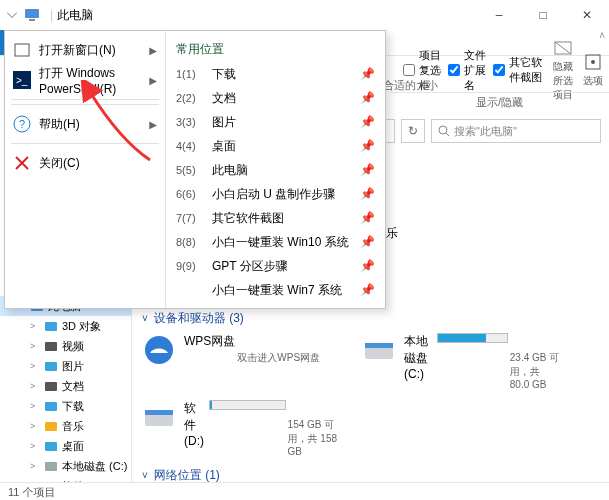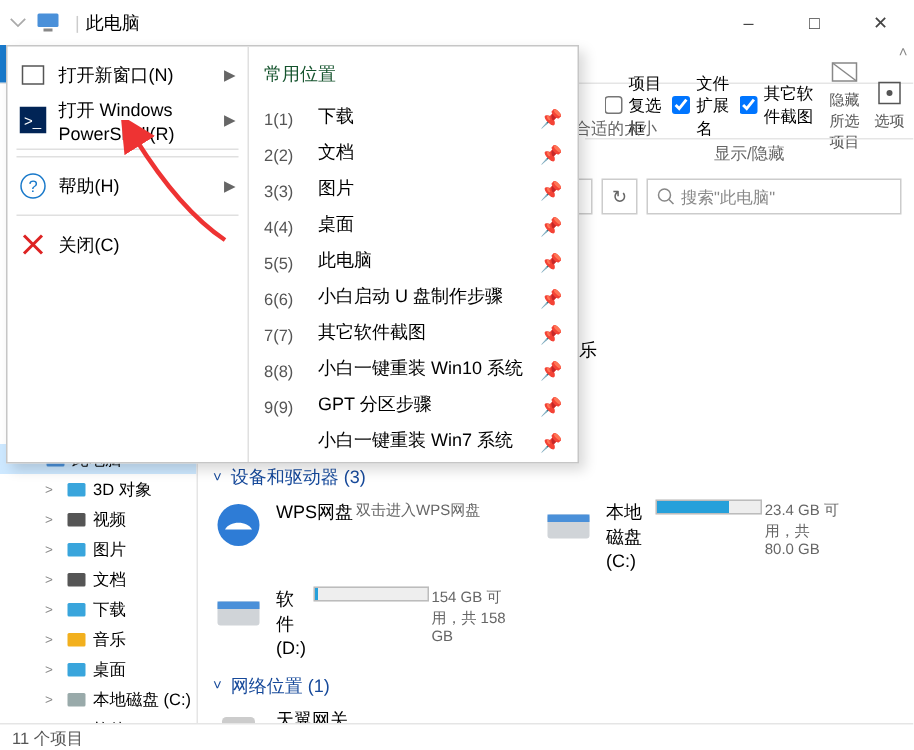--- a/index.html
+++ b/index.html
@@ -38,21 +38,21 @@
 .filemenu { position:absolute; top:30px; left:4px; display:flex; background:#fff; border:1px solid #c6c6c6; box-shadow:4px 4px 8px rgba(0,0,0,.15); z-index:50;}
 .fm-left { width:160px; padding:4px 0;}
 .fm-left .item { display:flex; align-items:center; height:30px; padding:0 8px; gap:8px; position:relative;}
 .fm-left .item.hov { background:#e6f2fb; border:1px solid #7ab5e0; height:30px;}
 .fm-left .item .ic { width:18px; height:18px; display:flex; align-items:center; justify-content:center;}
 .fm-left .item .lbl { flex:1; }
 .fm-left .item .chev { color:#666; font-size:10px;}
 .fm-left .sep { height:1px; background:#e0e0e0; margin:4px 6px;}
 .fm-right { width:220px; border-left:1px solid #e0e0e0; padding:6px 0;}
 .fm-right .hdr { padding:4px 10px; font-size:12px; color:#14532d;}
-.fm-right .row { display:flex; align-items:flex-end; height:24px; padding:0 10px; gap:6px; }
+.fm-right .row { display:flex; align-items:center; height:24px; padding:0 10px; gap:6px; }
 .fm-right .row .num { width:30px; color:#555; font-size:11px;}
 .fm-right .row .txt { flex:1; }
 .fm-right .row .pin { color:#999; font-size:12px;}
 
 
 .annot-arrow { position:absolute; top:80px; left:80px; z-index:60; pointer-events:none;}
 
 
 .sidebar { position:absolute; top:150px; left:0; width:132px; bottom:18px; border-right:1px solid #e5e5e5; overflow:hidden; padding-top:50px;}
 .sidebar .node { display:flex; align-items:center; height:20px; padding-left:16px; gap:4px; font-size:11px;}
@@ -68,21 +68,21 @@
 .folder { display:flex; align-items:center; gap:8px; width:150px; height:42px;}
 .folder .fic { width:34px; height:34px;}
 .section-hdr { display:flex; align-items:center; gap:6px; color:#16499a; font-size:12px; margin:10px 0 6px; cursor:default;}
 .section-hdr .chev { font-size:10px;}
 .drives { display:flex; flex-wrap:wrap; gap:10px 20px;}
 .drive { display:flex; gap:8px; width:200px;}
 .drive .dic { width:34px; height:34px;}
 .drive .dinfo { flex:1; display:flex; flex-direction:row; gap:2px;}
 .drive .bar { width:100%; height:10px; border:1px solid #bcbcbc; background:#eee; position:relative;}
 .drive .bar .fill { position:absolute; top:0; left:0; bottom:0; background:#26a0da;}
-.drive .sub { font-size:10px; color:#666;}
+.drive .sub { font-size:10px; color:#666;margin-top:18px;}
 
 
 .status { position:absolute; bottom:0; left:0; right:0; height:18px; border-top:1px solid #e5e5e5; font-size:11px; color:#555; padding:2px 8px;}
 
 svg { display:block; }
 </style>
 </head>
 <body>
 
 <div class="titlebar">

